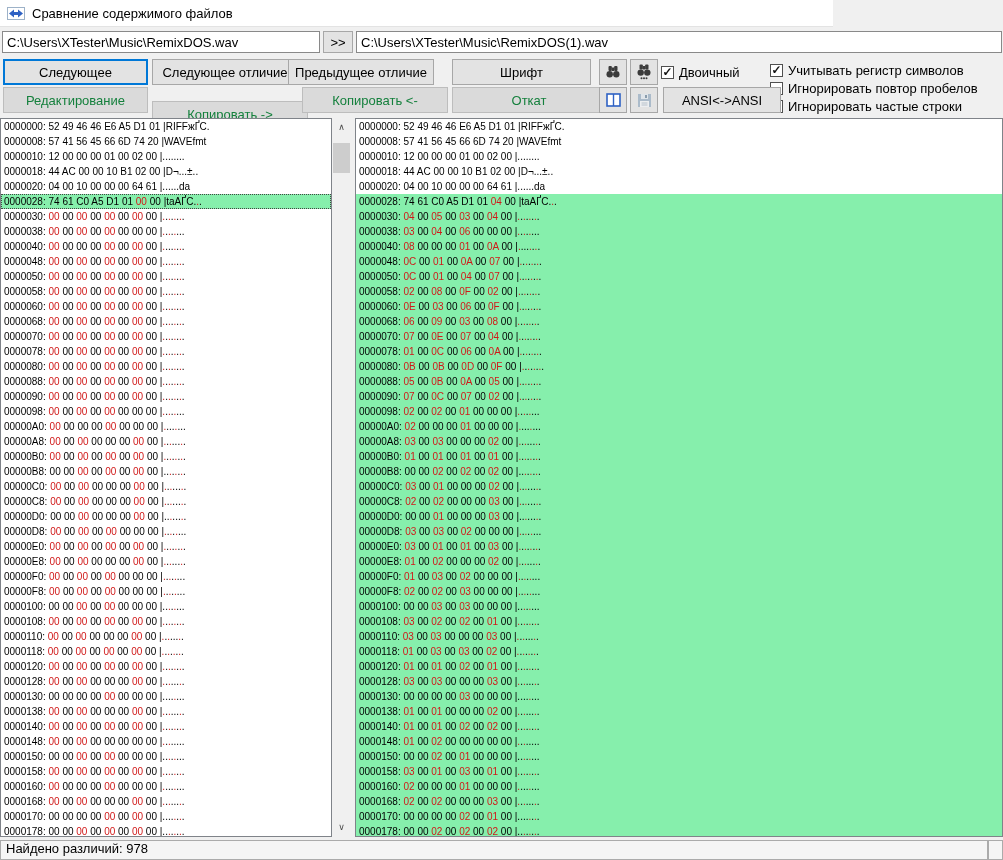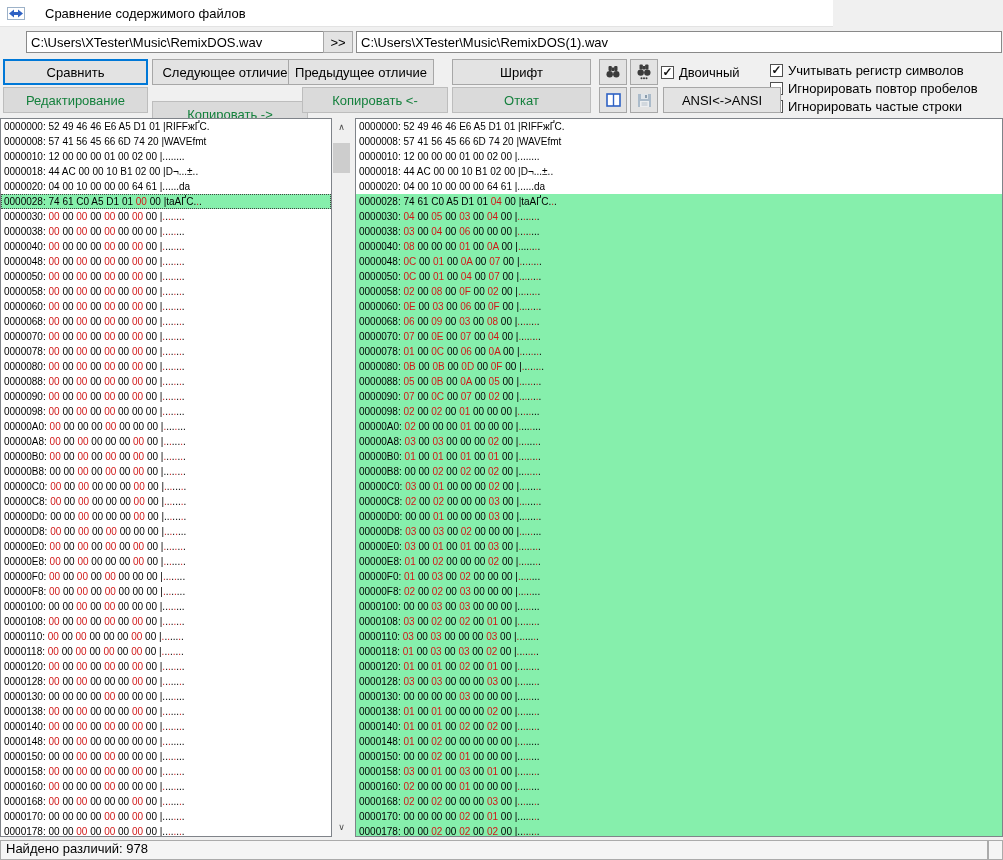--- a/index.html
+++ b/index.html
@@ -3,21 +3,21 @@
 <meta charset="utf-8">
 <style>
   html,body{margin:0;padding:0;}
   body{
     width:1003px;height:860px;position:relative;overflow:hidden;
     background:#f0f0f0;color:#000;
     font-family:"Liberation Sans",sans-serif;font-size:13px;
   }
   .titlebar{
     position:absolute;left:0;top:0;width:833px;height:27px;background:#ffffff;
-    display:flex;align-items:center;gap:20px;padding-left:7px;box-sizing:border-box;
+    display:flex;align-items:center;gap:7px;padding-left:7px;box-sizing:border-box;
     border-bottom:1px solid #e3e3e3;
   }
   .titlebar .title{font-size:13px;color:#000;}
   .pathinput{
     position:absolute;top:31px;height:22px;border:1px solid #898989;background:#fff;
     font-family:"Liberation Sans",sans-serif;font-size:13px;color:#000;
     padding:0 4px;box-sizing:border-box;outline:none;
   }
   .btn{
     position:absolute;height:26px;background:#e3e3e3;border:1px solid #a7a7a7;
@@ -70,25 +70,25 @@
 
 <div class="titlebar">
   <svg width="18" height="15" viewBox="0 0 18 15" aria-hidden="true">
     <rect x="0.5" y="1.5" width="17" height="12" fill="#ffffff" stroke="#9db2c8" stroke-width="1"></rect>
     <polygon points="2,7.5 7,3.5 7,6 9,6 9,9 7,9 7,11.5" fill="#2f62c4"></polygon>
     <polygon points="16,7.5 11,3.5 11,6 9,6 9,9 11,9 11,11.5" fill="#2f62c4"></polygon>
   </svg>
   <span class="title">Сравнение содержимого файлов</span>
 </div>
 
-<input class="pathinput" style="left: 2px; width: 318px; margin-left: 24px;" readonly="" value="C:\Users\XTester\Music\RemixDOS.wav">
+<input class="pathinput" style="left: 2px; width: 318px;" readonly="" value="C:\Users\XTester\Music\RemixDOS.wav">
 <button class="btn" style="left:323px;top:31px;width:30px;height:22px;">&gt;&gt;</button>
 <input class="pathinput" style="left: 356px; width: 646px;" readonly="" value="C:\Users\XTester\Music\RemixDOS(1).wav">
 
-<button class="btn default" style="left:3px;top:59px;width:145px;">Сравнить</button>
+<button class="btn default" style="left:3px;top:59px;width:145px;">Следующее</button>
 <button class="btn" style="left:152px;top:59px;width:146px;">Следующее отличие</button>
 <button class="btn" style="left:288px;top:59px;width:146px;">Предыдущее отличие</button>
 <button class="btn" style="left:452px;top:59px;width:139px;">Шрифт</button>
 
 <button class="btn iconbtn" style="left:599px;top:59px;width:28px;">
   <svg width="16" height="14" viewBox="0 0 16 14">
     <rect x="3.5" y="1" width="3.4" height="5" rx="1" fill="#3b3b3b"></rect>
     <rect x="9.1" y="1" width="3.4" height="5" rx="1" fill="#3b3b3b"></rect>
     <rect x="6.9" y="2.5" width="2.2" height="3.5" fill="#3b3b3b"></rect>
     <circle cx="4.7" cy="9.3" r="3.2" fill="#3b3b3b"></circle>
@@ -122,21 +122,21 @@
   <span>Игнорировать повтор пробелов</span>
 </div>
 <div class="cb" style="left:770px;top:98px;">
   <span class="box"></span>
   <span>Игнорировать частые строки</span>
 </div>
 
 <button class="btn disabled" style="left:3px;top:87px;width:145px;">Редактирование</button>
 <button class="btn disabled" style="left:152px;top:101px;width:156px;">Копировать -&gt;</button>
 <button class="btn disabled" style="left:302px;top:87px;width:146px;">Копировать &lt;-</button>
-<button class="btn disabled" style="left:452px;top:87px;width:139px;">Откат</button>
+<button class="btn disabled" style="left:452px;top:87px;width:154px;">Откат</button>
 
 <button class="btn iconbtn" style="left:599px;top:87px;width:28px;">
   <svg width="15" height="14" viewBox="0 0 15 14">
     <rect x="1" y="1" width="13" height="12" fill="#ffffff" stroke="#2f62c4" stroke-width="1.6"></rect>
     <line x1="7.5" y1="1" x2="7.5" y2="13" stroke="#2f62c4" stroke-width="1.4"></line>
   </svg>
 </button>
 <button class="btn iconbtn" style="left:630px;top:87px;width:28px;">
   <svg width="15" height="15" viewBox="0 0 15 15" opacity="0.65">
     <rect x="1" y="1" width="13" height="13" fill="#8ea6bd"></rect>

